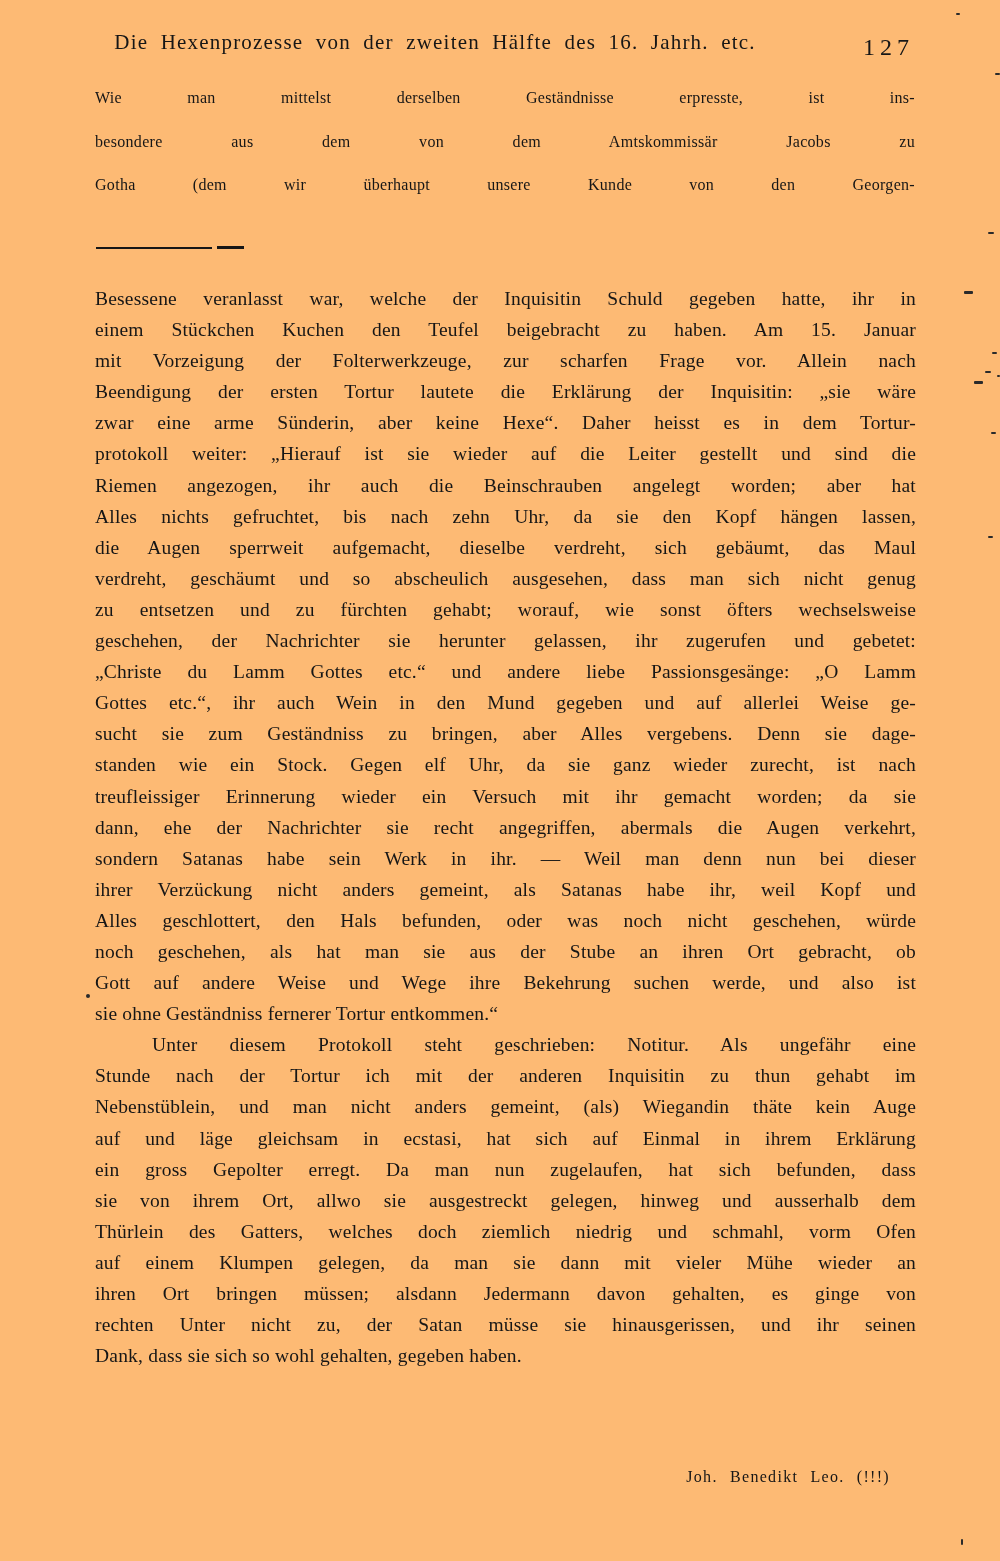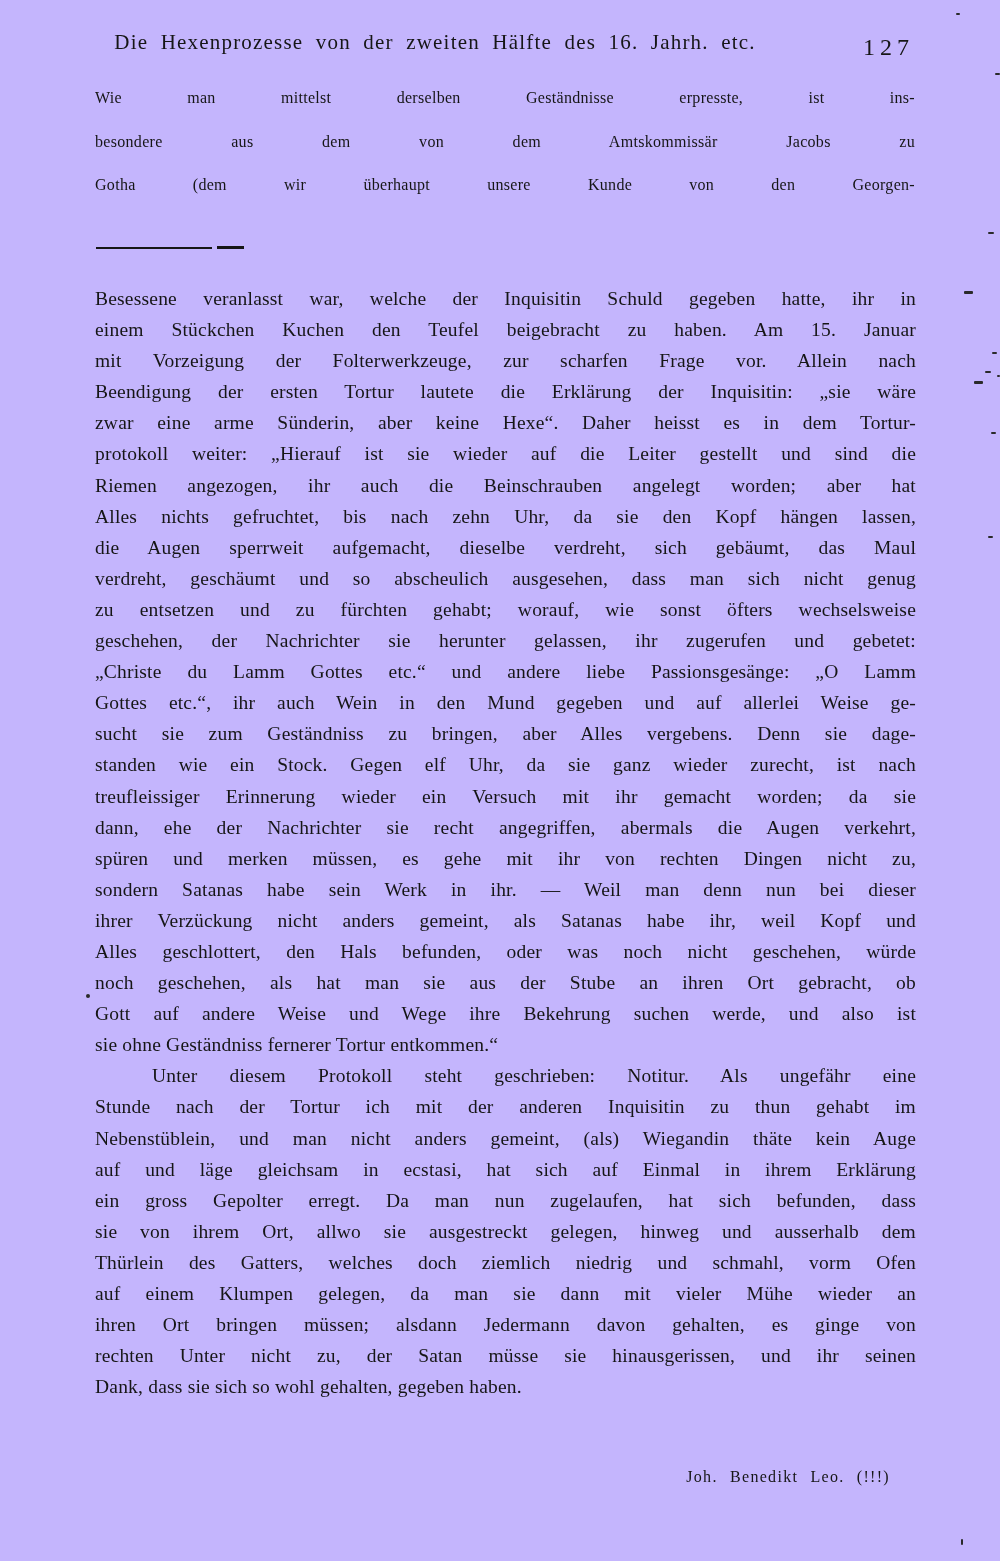--- a/index.html
+++ b/index.html
@@ -4,21 +4,21 @@
 <style>
   html, body {
     margin: 0;
     padding: 0;
     background: #ffffff;
   }
   .page {
     position: relative;
     width: 1000px;
     height: 1561px;
-    background: #c4b5fd;
+    background: #fdba74;
     color: #161616;
     font-family: "Liberation Serif", "DejaVu Serif", serif;
     overflow: hidden;
   }
 
   
   .header {
     position: absolute;
     top: 30px;
     left: 0;
@@ -157,21 +157,20 @@
       <div class="fline">die Augen sperrweit aufgemacht, dieselbe verdreht, sich gebäumt, das Maul</div>
       <div class="fline">verdreht, geschäumt und so abscheulich ausgesehen, dass man sich nicht genug</div>
       <div class="fline">zu entsetzen und zu fürchten gehabt; worauf, wie sonst öfters wechselsweise</div>
       <div class="fline">geschehen, der Nachrichter sie herunter gelassen, ihr zugerufen und gebetet:</div>
       <div class="fline">„Christe du Lamm Gottes etc.“ und andere liebe Passionsgesänge: „O Lamm</div>
       <div class="fline">Gottes etc.“, ihr auch Wein in den Mund gegeben und auf allerlei Weise ge-</div>
       <div class="fline">sucht sie zum Geständniss zu bringen, aber Alles vergebens.  Denn sie dage-</div>
       <div class="fline">standen wie ein Stock.  Gegen elf Uhr, da sie ganz wieder zurecht, ist nach</div>
       <div class="fline">treufleissiger Erinnerung wieder ein Versuch mit ihr gemacht worden; da sie</div>
       <div class="fline">dann, ehe der Nachrichter sie recht angegriffen, abermals die Augen verkehrt,</div>
-      <div class="fline">spüren und merken müssen, es gehe mit ihr von rechten Dingen nicht zu,</div>
       <div class="fline">sondern Satanas habe sein Werk in ihr. — Weil man denn nun bei dieser</div>
       <div class="fline">ihrer Verzückung nicht anders gemeint, als Satanas habe ihr, weil Kopf und</div>
       <div class="fline">Alles geschlottert, den Hals befunden, oder was noch nicht geschehen, würde</div>
       <div class="fline">noch geschehen, als hat man sie aus der Stube an ihren Ort gebracht, ob</div>
       <div class="fline">Gott auf andere Weise und Wege ihre Bekehrung suchen werde, und also ist</div>
       <div class="fline end">sie ohne Geständniss fernerer Tortur entkommen.“</div>
       <div class="fline ind">Unter diesem Protokoll steht geschrieben: Notitur.  Als ungefähr eine</div>
       <div class="fline">Stunde nach der Tortur ich mit der anderen Inquisitin zu thun gehabt im</div>
       <div class="fline">Nebenstüblein, und man nicht anders gemeint, (als) Wiegandin thäte kein Auge</div>
       <div class="fline">auf und läge gleichsam in ecstasi, hat sich auf Einmal in ihrem Erklärung</div>

